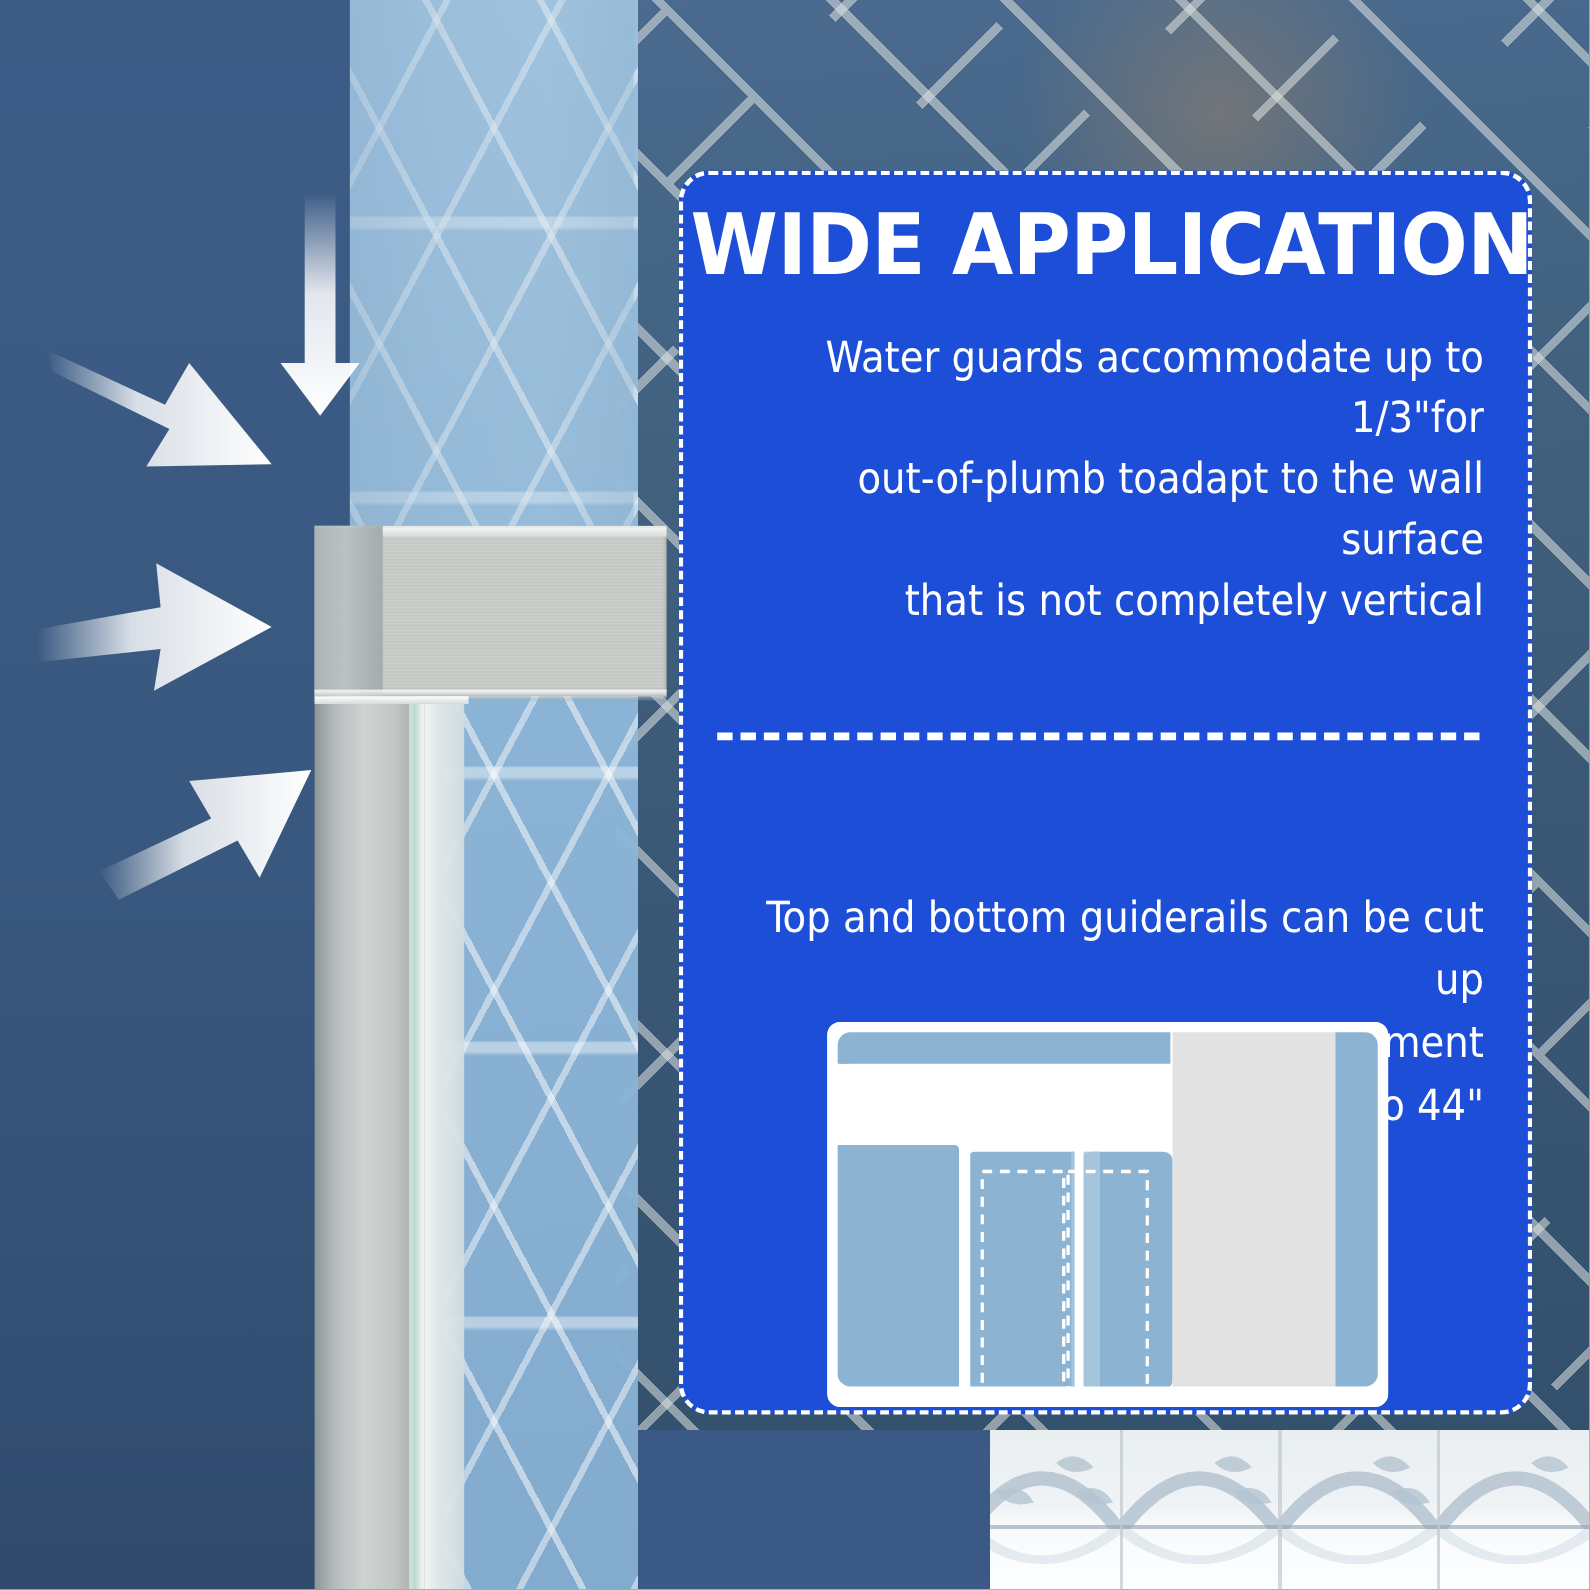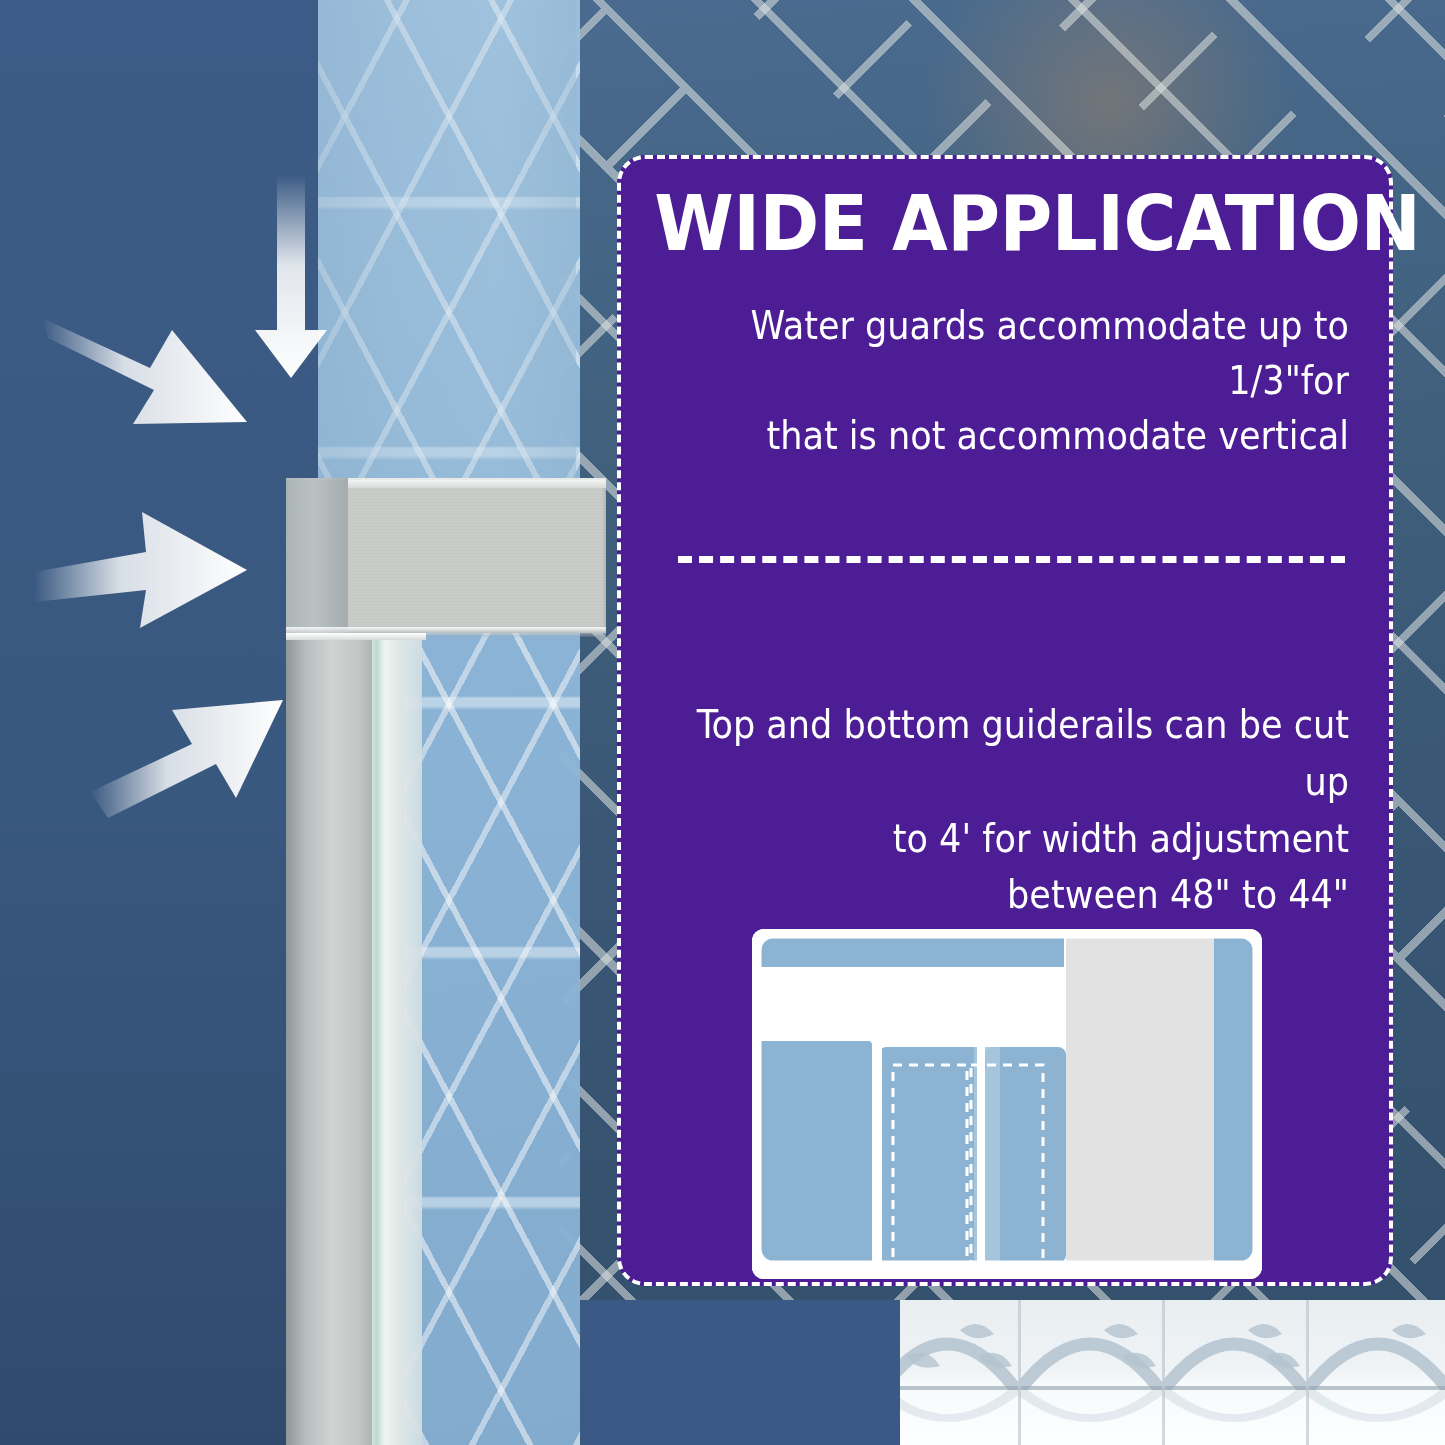--- a/index.html
+++ b/index.html
@@ -204,25 +204,25 @@
   
 
   .arrows { position: absolute; left: 0; top: 0; width: 640px; height: 900px; }
 
   
 
   .panel {
     position: absolute;
     left: 617px; top: 155px;
     width: 776px; height: 1131px;
-    background: #4c1d95;
+    background: #1d4ed8;
     border: 4px dashed #ffffff;
     border-radius: 28px;
     box-sizing: border-box;
-    padding: 26px 30px 0 43px;
+    padding: 26px 30px 0 17px;
   }
 
   .panel-title {
     margin: 0;
     padding: 0 4px;
     text-align: center;
     color: #ffffff;
     font-family: "Liberation Sans Narrow", "DejaVu Sans Condensed", "Liberation Sans", sans-serif;
     font-weight: 700;
     font-size: 77px;
@@ -358,21 +358,22 @@
       <path d="M90,792 L192,744 L172,710 L283,700 L236,798 L216,764 L108,818 Z" fill="url(#gright)"></path>
     </g>
   </svg>
 
   <div class="panel">
 
     <h1 class="panel-title">WIDE APPLICATION</h1>
 
     <div class="panel-body">
       <p>Water guards accommodate up to 1/3"for</p>
-      <p>that is not accommodate vertical</p>
+      <p>out-of-plumb toadapt to the wall surface</p>
+      <p>that is not completely vertical</p>
     </div>
 
     <hr class="panel-divider">
 
     <div class="panel-body-2">
       <p>Top and bottom guiderails can be cut up</p>
       <p>to 4' for width adjustment</p>
       <p>between 48" to 44"</p>
     </div>
 

